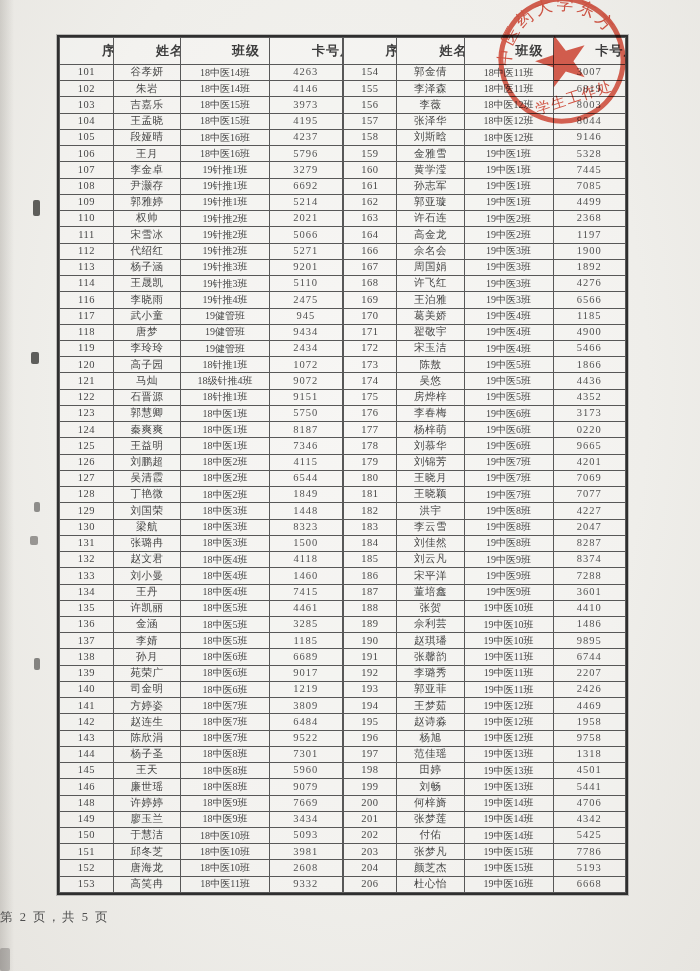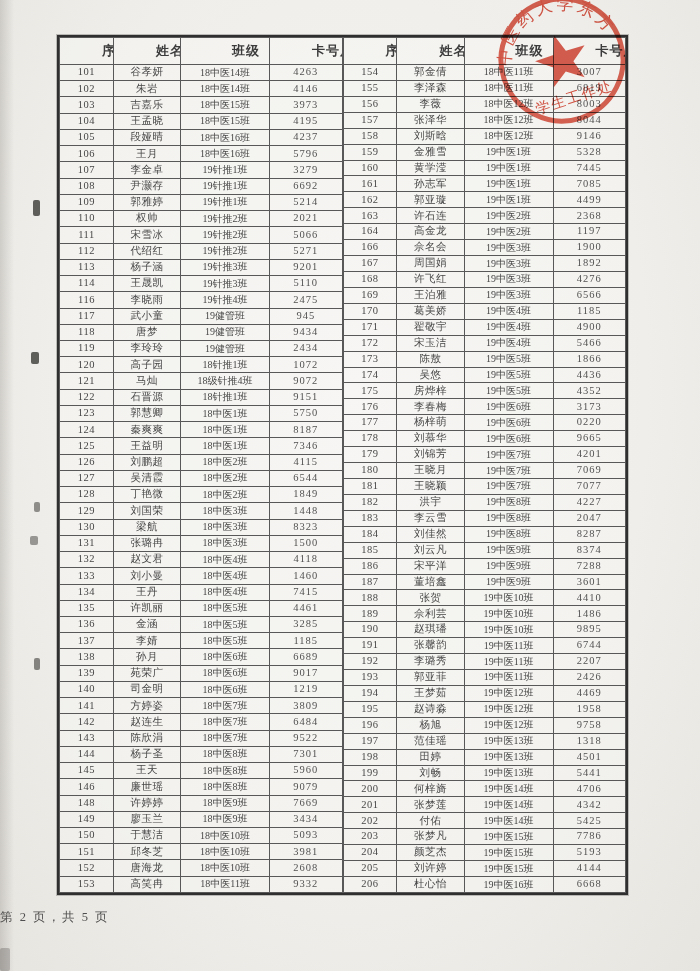--- a/index.html
+++ b/index.html
@@ -694,26 +694,20 @@
             <td class="c2">19中医15班</td>
             <td class="c3">7786</td>
           </tr>
           <tr>
             <td class="c0">204</td>
             <td class="c1">颜芝杰</td>
             <td class="c2">19中医15班</td>
             <td class="c3">5193</td>
           </tr>
           <tr>
-            <td class="c0">205</td>
-            <td class="c1">刘许婷</td>
-            <td class="c2">19中医15班</td>
-            <td class="c3">4144</td>
-          </tr>
-          <tr>
             <td class="c0">206</td>
             <td class="c1">杜心怡</td>
             <td class="c2">19中医16班</td>
             <td class="c3">6668</td>
           </tr>
         </tbody>
     </table>
   </div>
 
   <svg class="stamp" viewBox="0 0 160 160">

